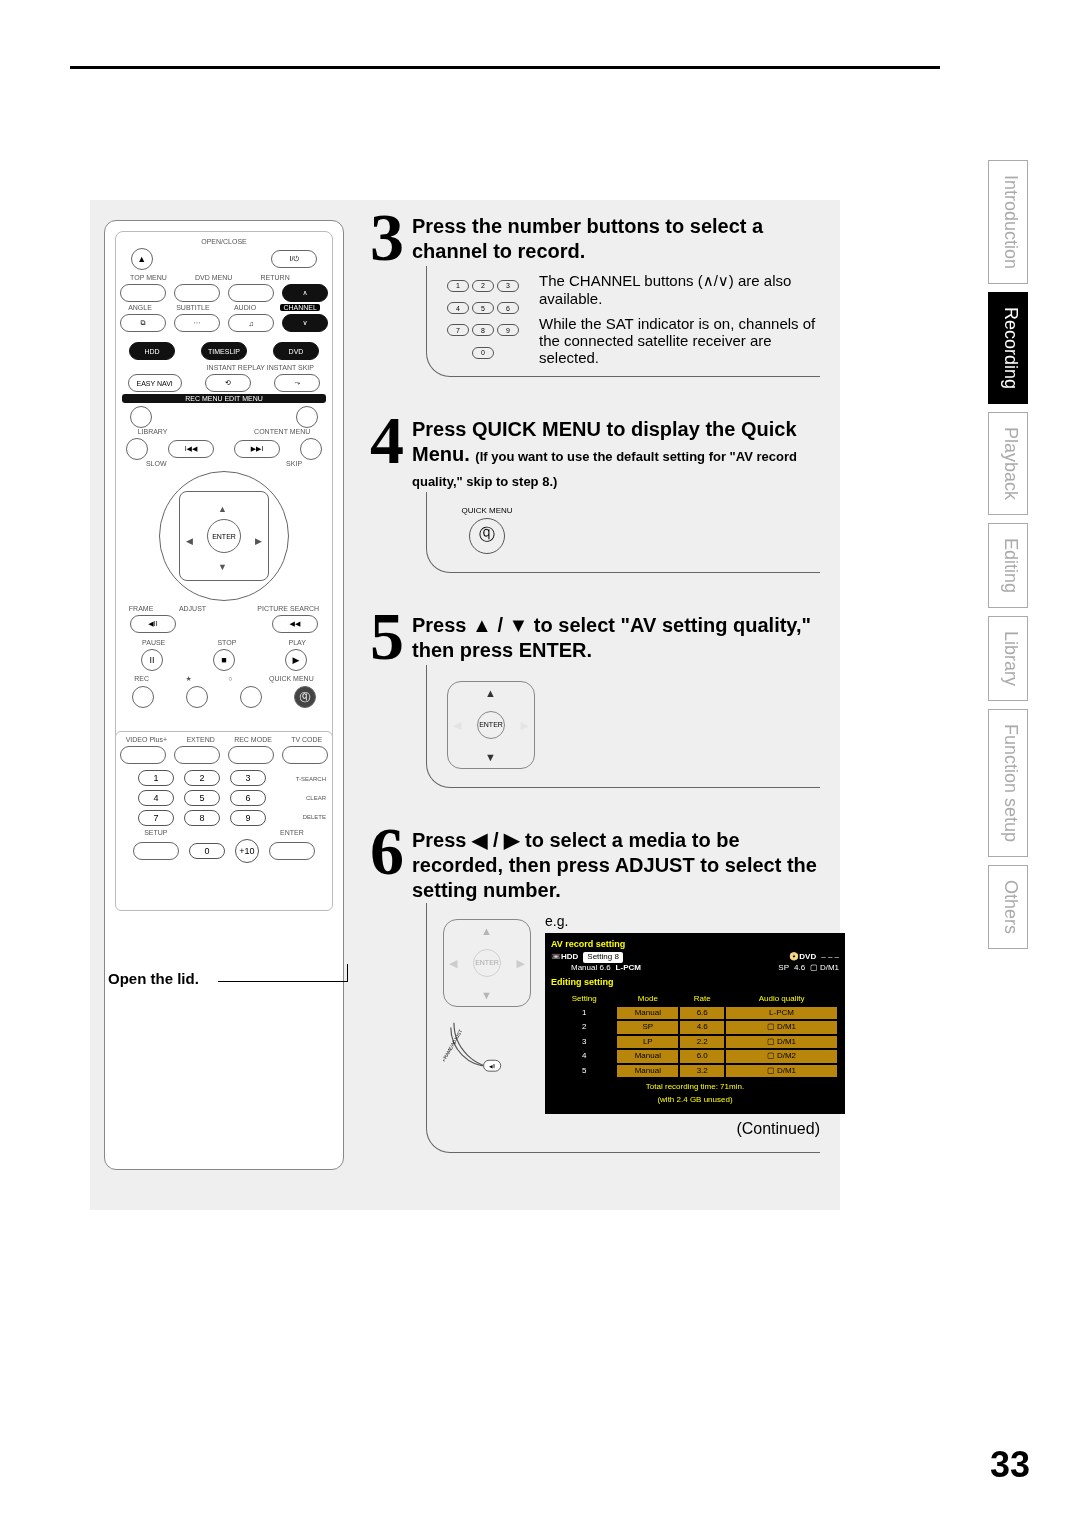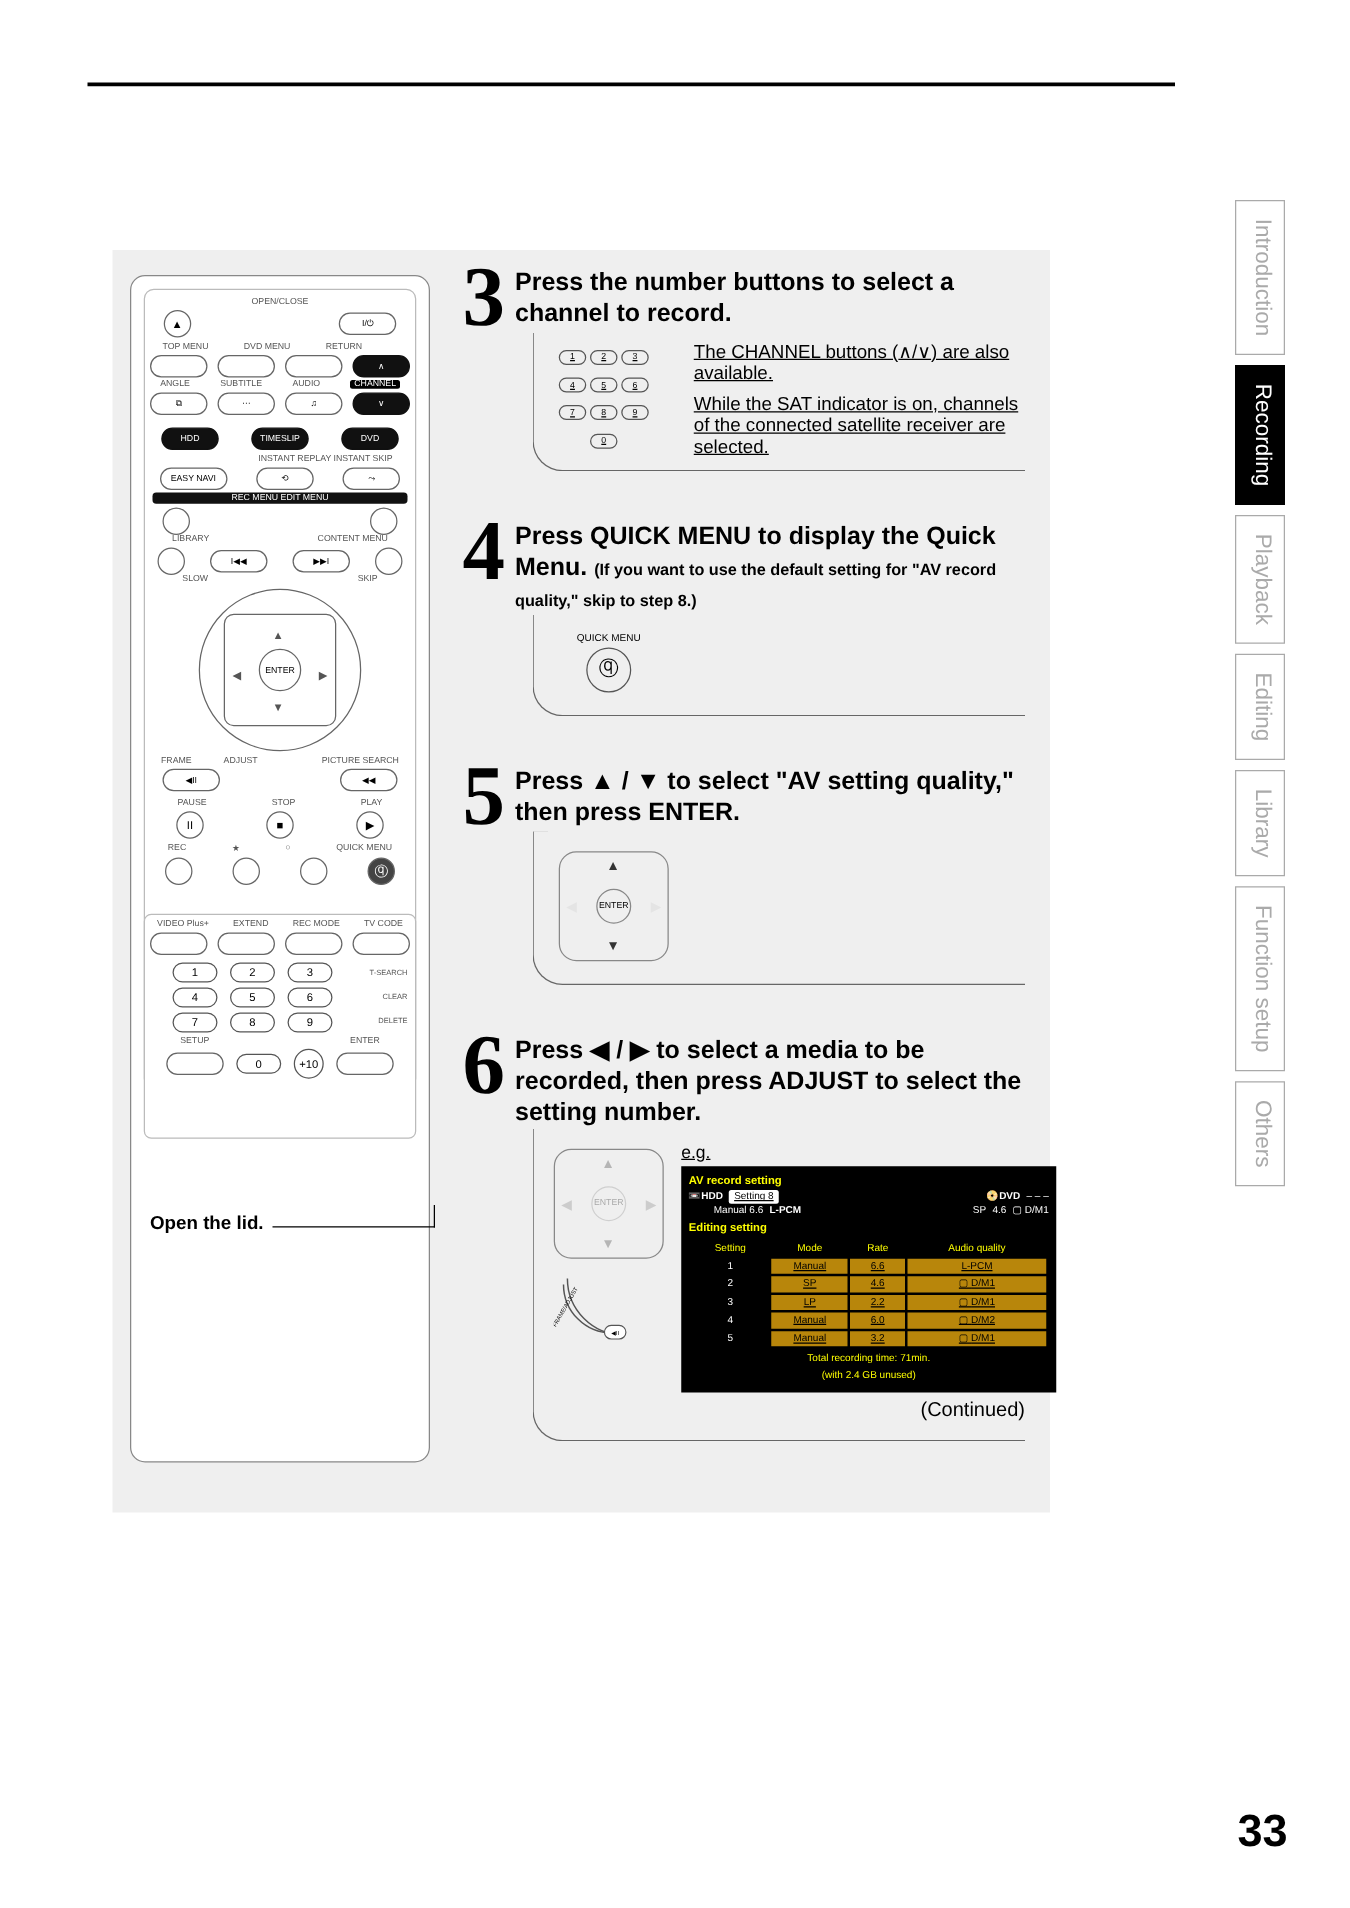--- a/index.html
+++ b/index.html
@@ -54,21 +54,21 @@
     position:absolute; left:20px; top:20px; width:90px; height:90px;
     background:#fff; border:1.2px solid #666; border-radius:8px;
   }
   .dpad .enter { position:absolute; left:48px; top:48px; width:34px; height:34px; border:1.2px solid #666; border-radius:50%; display:flex; align-items:center; justify-content:center; font-size:7px; }
   .arrow-up::before{content:"▲";font-size:9px;color:#555;}
   .arrow-down::before{content:"▼";font-size:9px;color:#555;}
   .arrow-left::before{content:"◀";font-size:9px;color:#555;}
   .arrow-right::before{content:"▶";font-size:9px;color:#555;}
   .numpad { display:grid; grid-template-columns:repeat(3,36px); gap:4px 10px; justify-content:center; margin-top:6px;}
   .numbtn { width:36px; height:16px; border:1.2px solid #555; border-radius:9px; font-size:9px; display:flex; align-items:center; justify-content:center; }
-  .open-lid { font-weight:bold; font-size:15px; position:absolute; left:30px; top:770px; }
+  .open-lid { font-weight:bold; font-size:15px; position:absolute; left:18px; top:770px; }
   .open-lid-line { position:absolute; left:128px; top:764px; width:130px; height:18px; border-bottom:1px solid #000; border-right:1px solid #000; }
 
   
   .steps { position:absolute; left:280px; top:10px; width:450px; }
   .step { margin-bottom: 26px; padding-bottom:10px; }
   .step-head { display:flex; align-items:flex-start; gap:8px; }
   .step-num { font-size:68px; font-weight:bold; line-height:0.82; font-family:"Times New Roman",serif; }
   .step-title { font-size:20px; font-weight:bold; line-height:1.25; padding-top:4px; }
   .step-title .sub { font-size:13px; font-weight:bold; }
 
@@ -293,21 +293,21 @@
   <div class="open-lid-line"></div>
 
   <div class="steps">
 
     <div class="step">
       <div class="step-head">
         <div class="step-num">3</div>
         <div class="step-title">Press the number buttons to select a channel to record.</div>
       </div>
       <div class="step-curve" style="padding:6px 0 10px 16px;">
-        <div style="display:flex; gap:36px;text-decoration:underline;">
+        <div style="display:flex; gap:20px;">
           <div class="mini-numpad">
             <div class="n">1</div>
             <div class="n">2</div>
             <div class="n">3</div>
             <div class="n">4</div>
             <div class="n">5</div>
             <div class="n">6</div>
             <div class="n">7</div>
             <div class="n">8</div>
             <div class="n">9</div>
@@ -373,21 +373,21 @@
             <div class="arc-icon" style="margin-top:10px;">
               <svg viewBox="0 0 100 70">
                 <path d="M10 10 A50 50 0 0 0 60 60" fill="none" stroke="#555" stroke-width="1.5"></path>
                 <path d="M14 4 A58 58 0 0 0 72 62" fill="none" stroke="#555" stroke-width="1.5"></path>
                 <rect x="52" y="52" width="22" height="14" rx="7" fill="#fff" stroke="#555" stroke-width="1.2"></rect>
                 <text x="63" y="62" font-size="6" text-anchor="middle">◀II</text>
                 <text x="2" y="54" font-size="6" transform="rotate(-60 2 54)">FRAME/ADJUST</text>
               </svg>
             </div>
           </div>
-          <div style="flex:1;text-decoration:underline;">
+          <div style="flex:1;">
             <div class="eg">e.g.</div>
             <div class="osd">
               <div class="hdr">AV record setting</div>
               <div class="row1">
                 <span>📼<b>HDD</b></span>
                 <span class="pill">Setting 8</span>
                 <span style="margin-left:auto">📀<b>DVD</b></span>
                 <span>– – –</span>
               </div>
               <div class="row1" style="padding-left:20px;">

